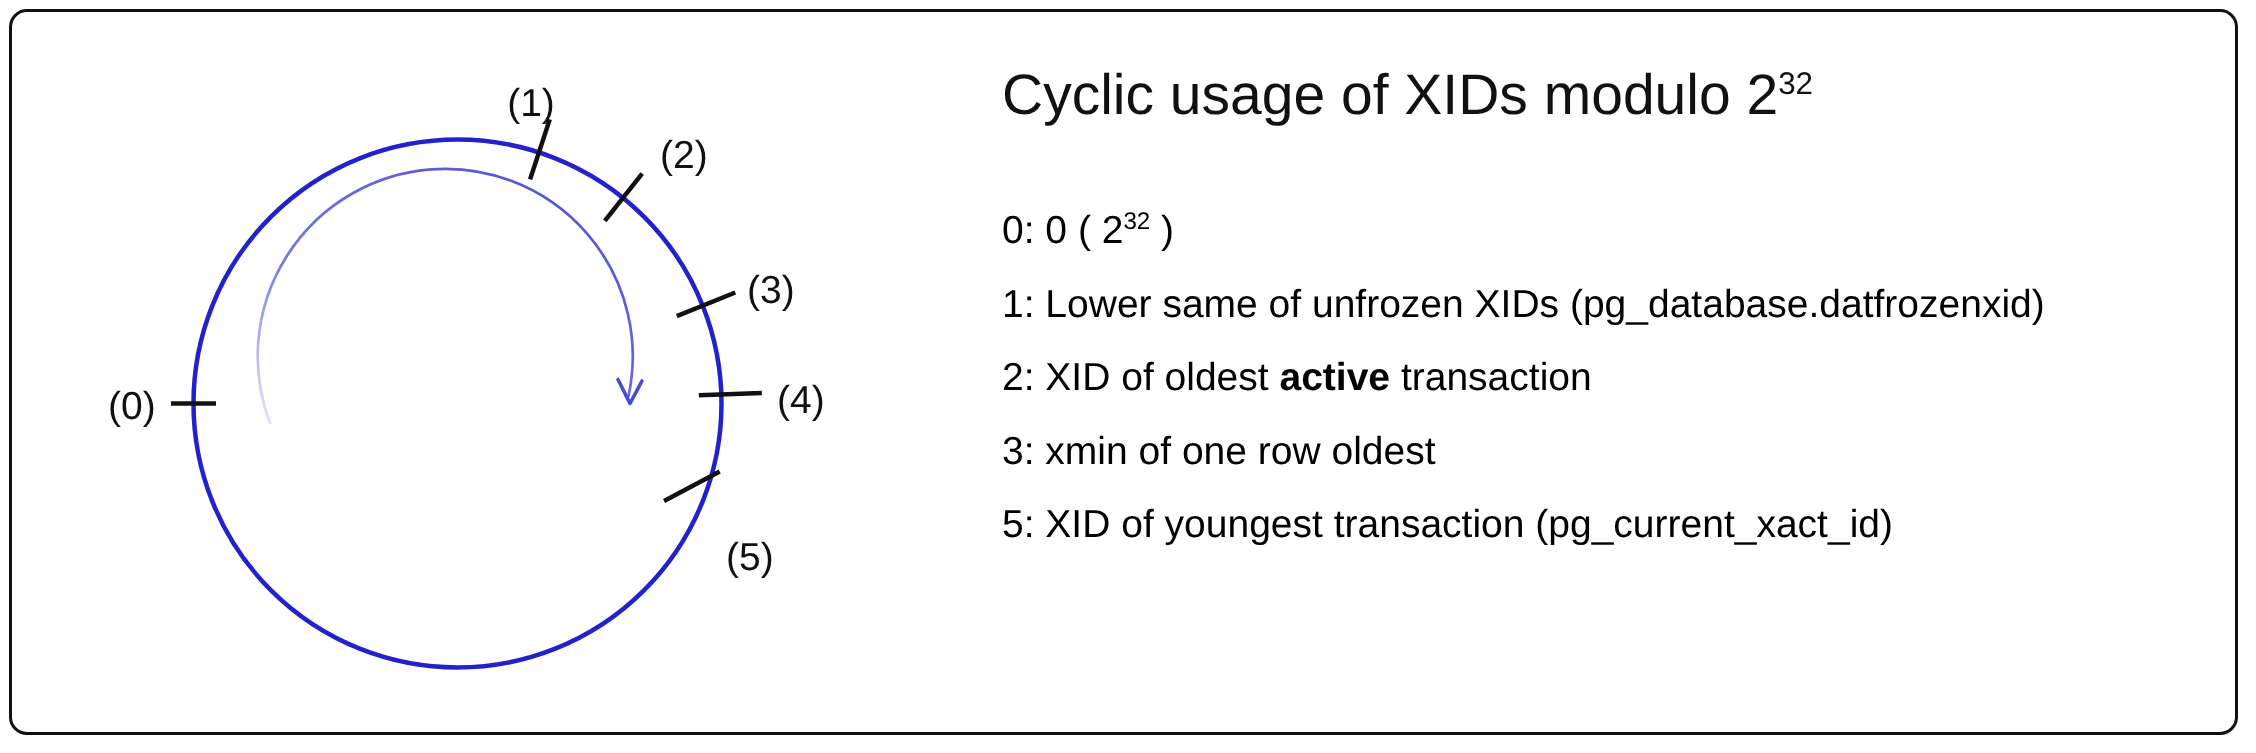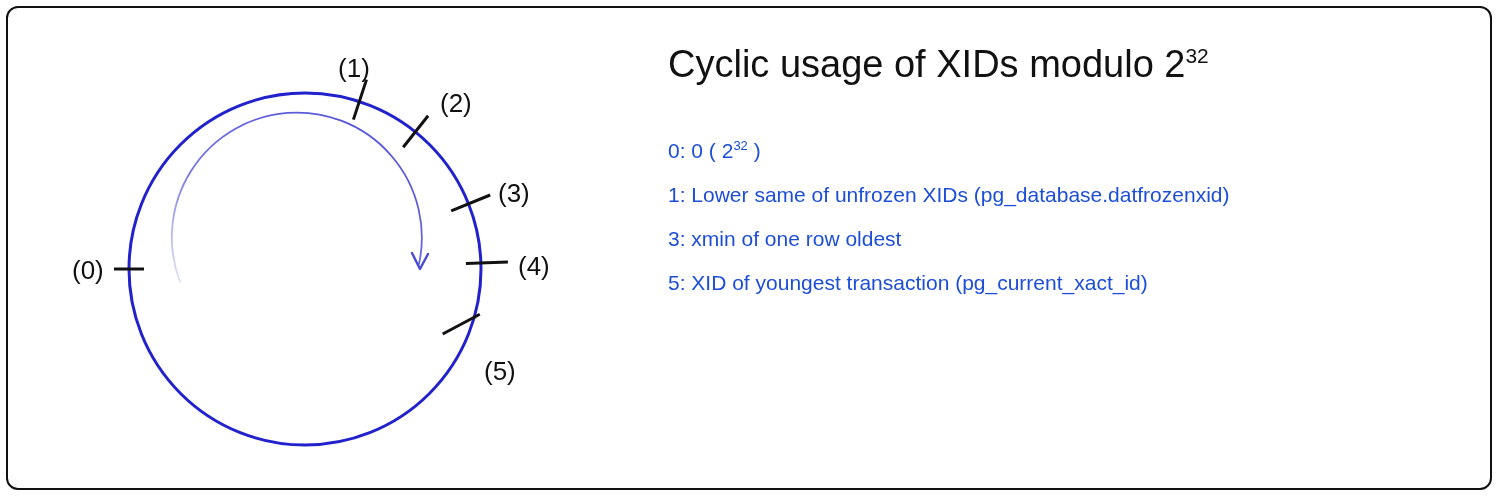--- a/index.html
+++ b/index.html
@@ -58,22 +58,22 @@
   }
   #title sup {
     font-size: 0.55em;
     vertical-align: super;
     line-height: 0;
   }
   #legend {
     margin-top: 54px;
   }
   .legend-row {
-    font-size: 21px;
-    color: #1d4ed8;
+    font-size: 26px;
+    color: #000000;
     line-height: 1;
     margin-bottom: 23px;
     white-space: nowrap;
   }
   .legend-row:last-child { margin-bottom: 0; }
   .legend-row sup {
     font-size: 0.62em;
     vertical-align: super;
     line-height: 0;
   }
@@ -136,20 +136,23 @@
     </div>
 
     <div id="legend">
       <div class="legend-row">
         <span>0: 0 ( 2</span><sup>32</sup><span> )</span>
       </div>
       <div class="legend-row">
         <span>1: Lower same of unfrozen XIDs (pg_database.datfrozenxid)</span>
       </div>
       <div class="legend-row">
+        <span>2: XID of oldest </span><b>active</b><span> transaction</span>
+      </div>
+      <div class="legend-row">
         <span>3: xmin of one row oldest</span>
       </div>
       <div class="legend-row">
         <span>5: XID of youngest transaction (pg_current_xact_id)</span>
       </div>
     </div>
   </div>
 </div>
 
 </body></html>

